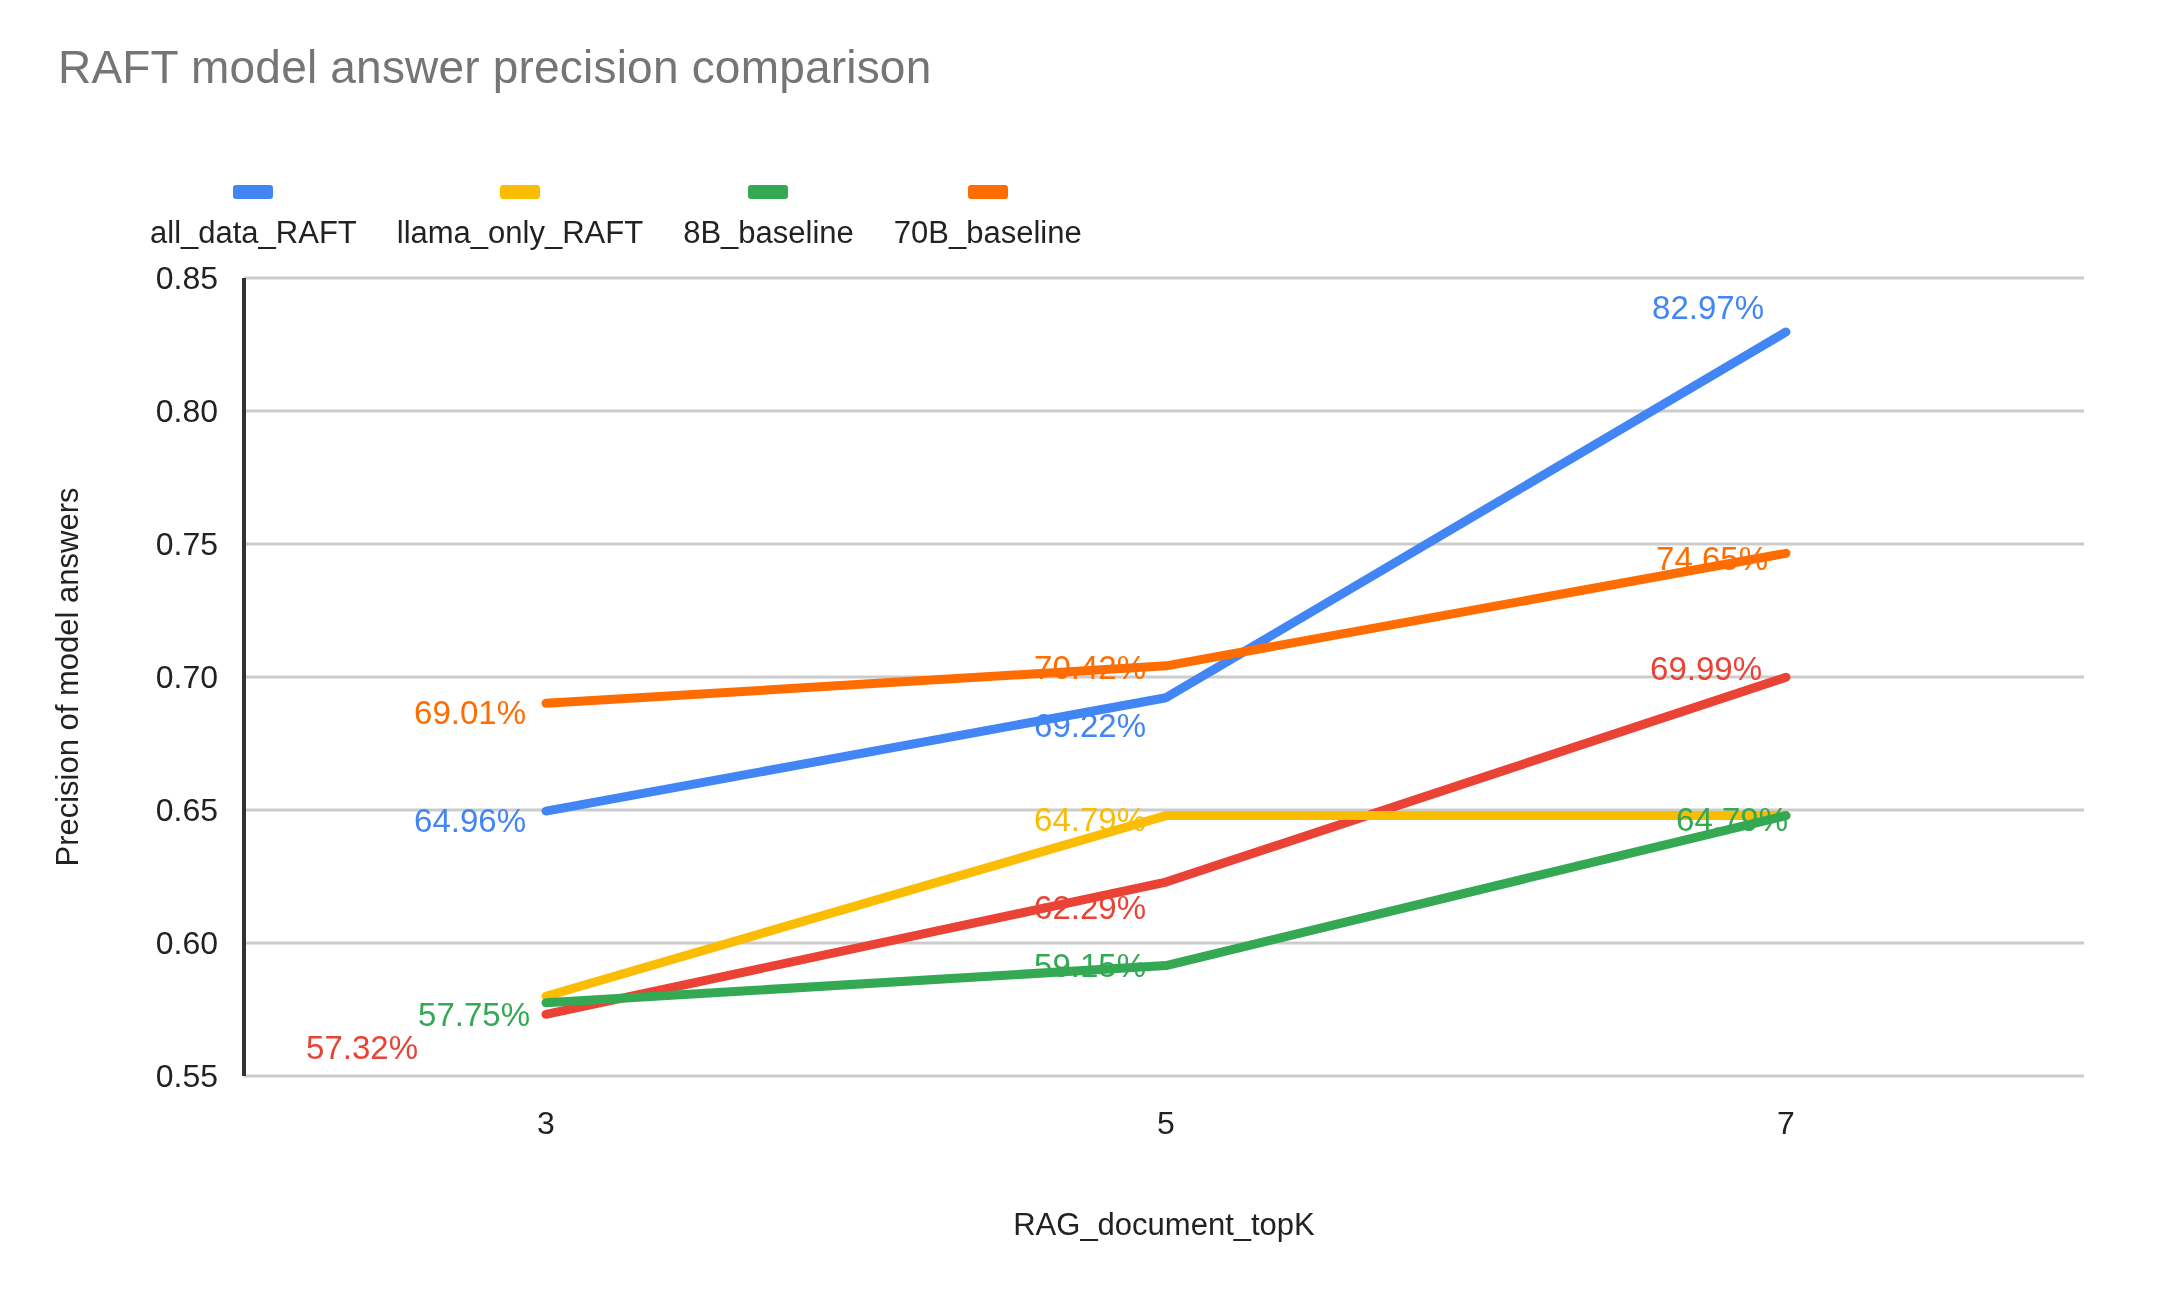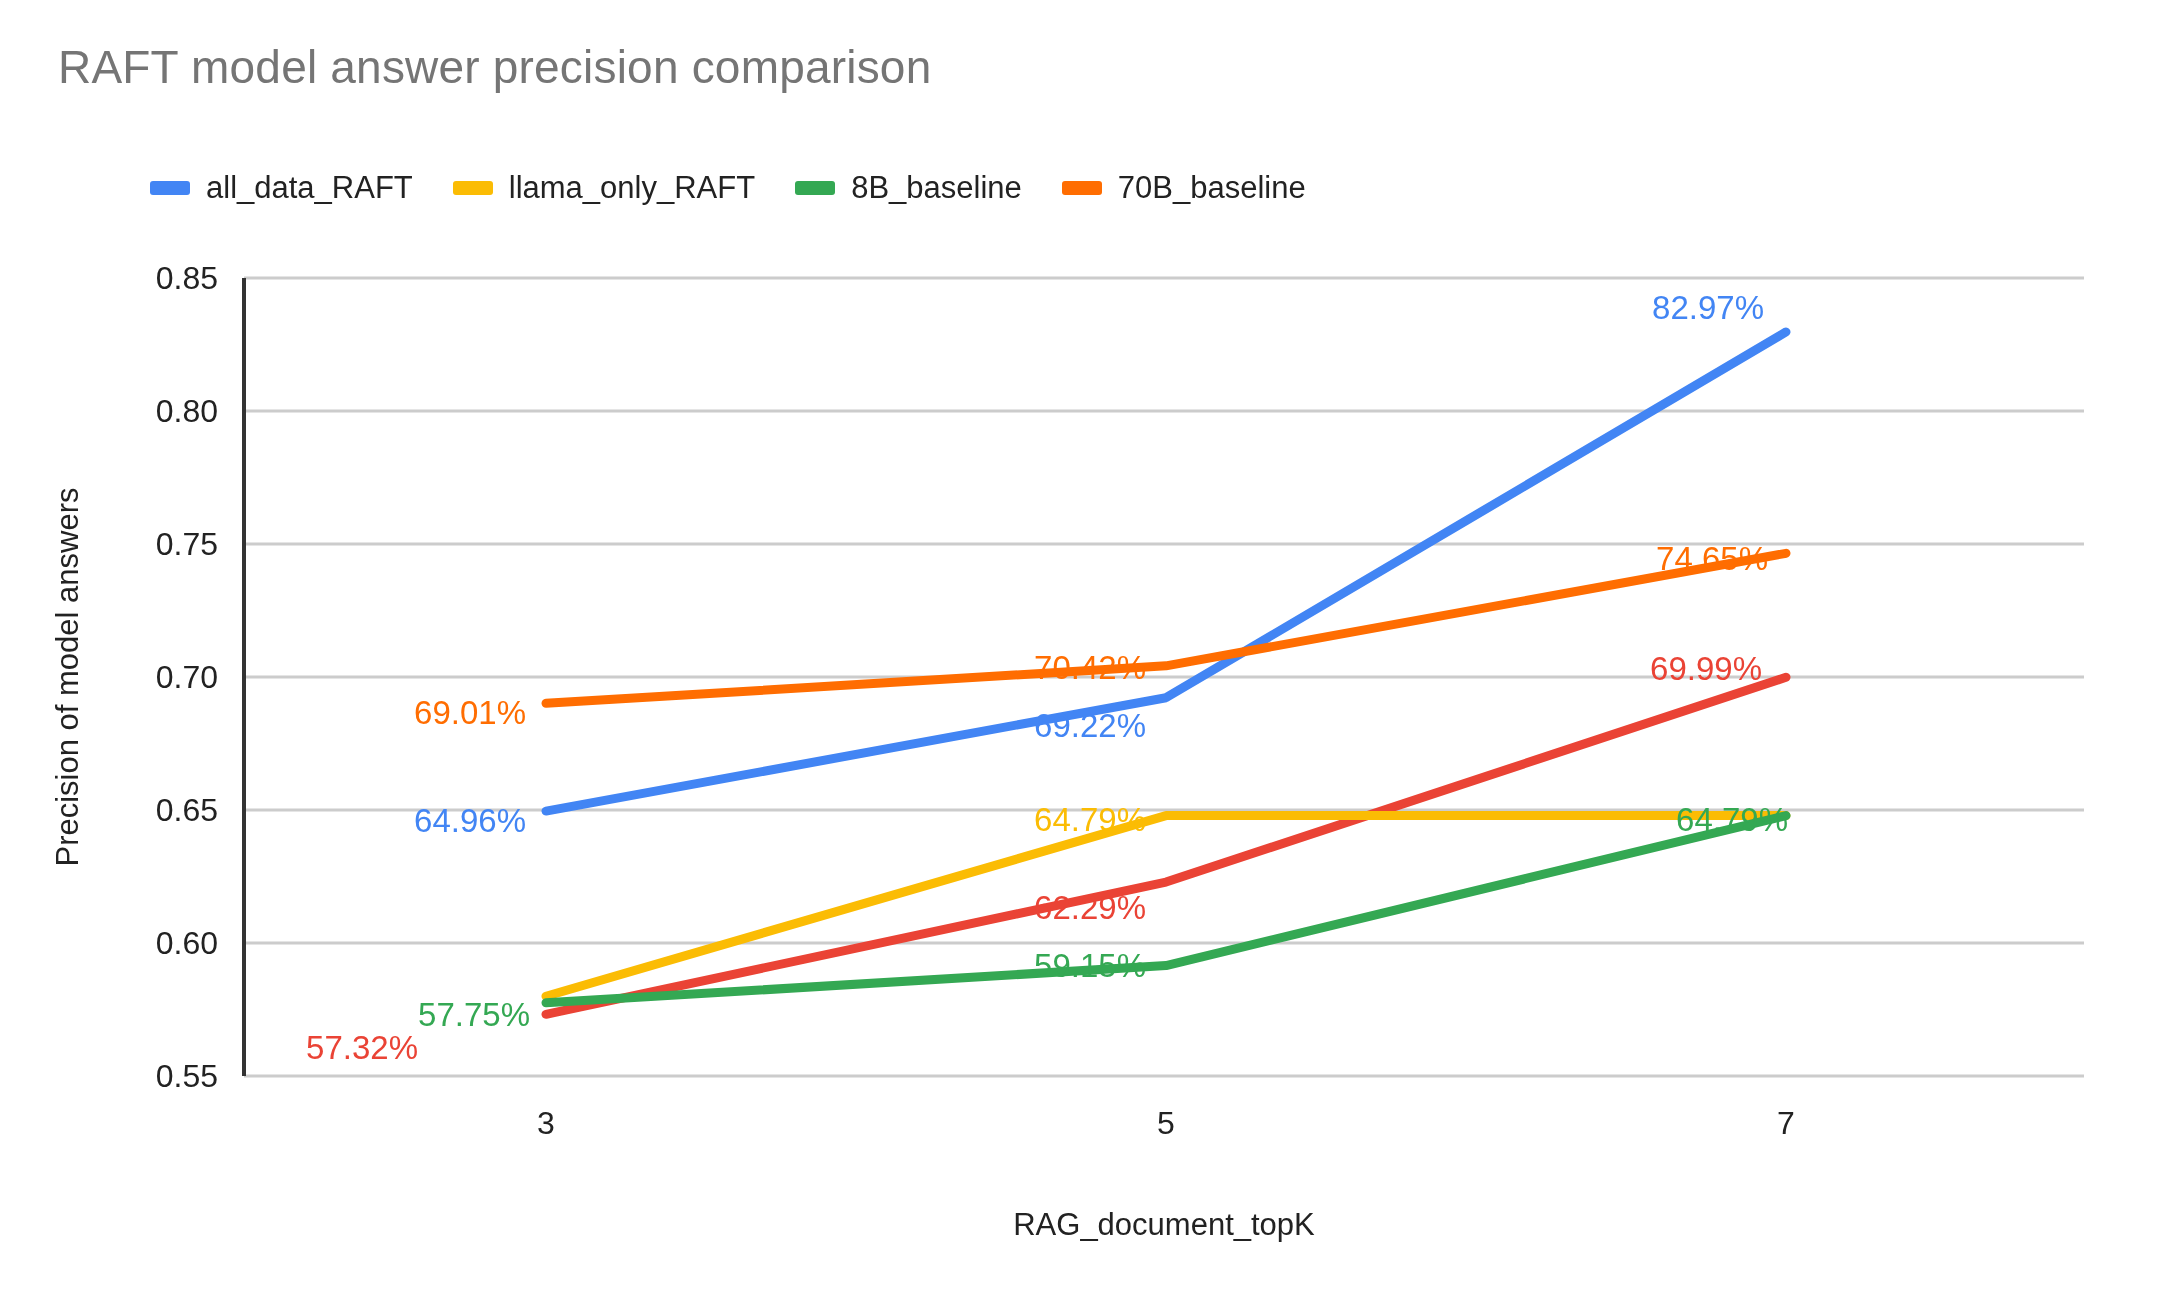--- a/index.html
+++ b/index.html
@@ -34,23 +34,24 @@
     position: absolute;
     left: 150px;
     top: 170px;
     display: flex;
     flex-direction: row;
     align-items: center;
     gap: 40px;
   }
   .legend-item {
     display: flex;
-    flex-direction: row;
+    flex-direction: column;
     align-items: center;
     gap: 16px;
+    margin-top: 15px;
   }
   .legend-swatch {
     width: 40px;
     height: 14px;
     border-radius: 3px;
     display: inline-block;
   }
   .legend-label {
     font-size: 31px;
     color: #222222;

